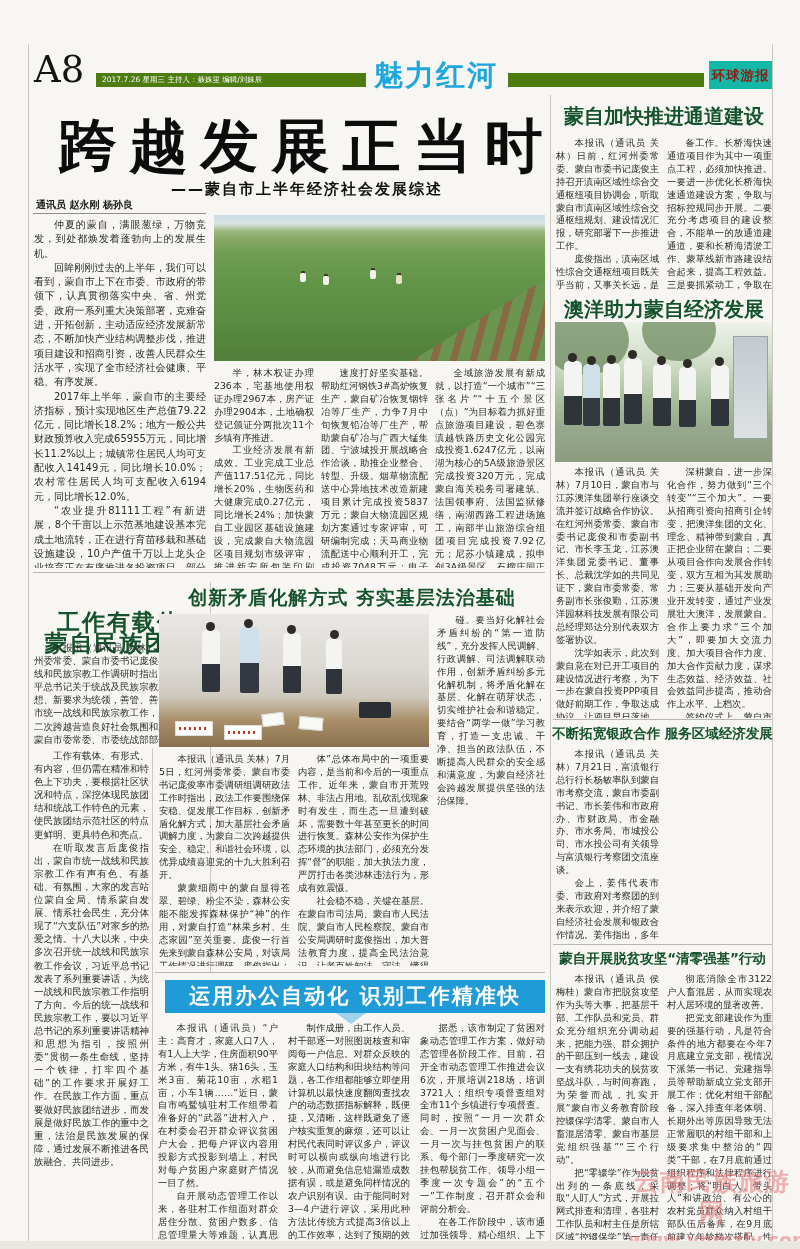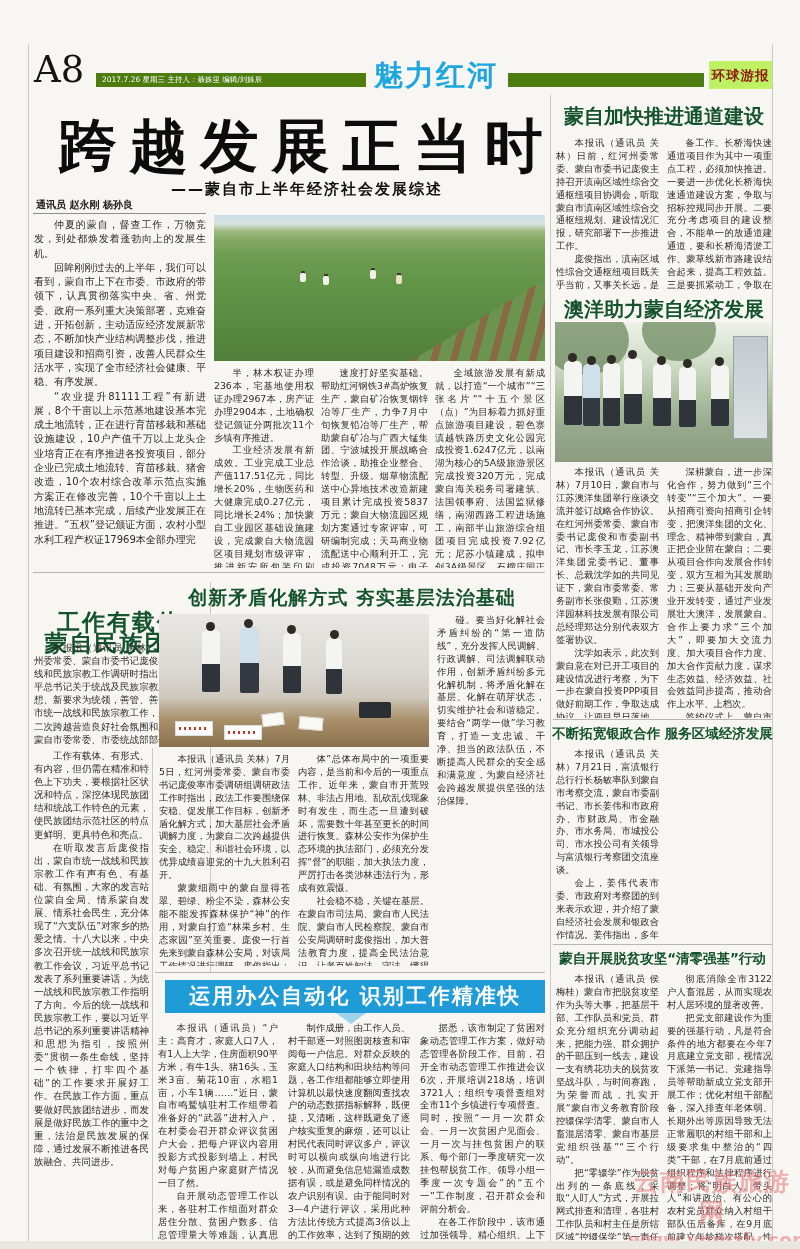--- a/index.html
+++ b/index.html
@@ -6,21 +6,21 @@
   #page{position:relative;width:800px;height:1241px;margin:0 auto;background:#f7f6f2;
         font-family:"DejaVu Sans",sans-serif;color:#262626;overflow:hidden;}
   .hairline-v{position:absolute;width:1px;background:#ccc9c2;}
   .hairline-h{position:absolute;height:1px;background:#b9b6af;}
   
   .pageno{position:absolute;left:34px;top:48px;font-family:"DejaVu Serif",serif;font-size:37px;color:#141414;}
   .cyanbar{position:absolute;height:14px;background:#4d7c0f;}
   .dateline{font-size:7.5px;line-height:14px;color:#fff;padding-left:6px;white-space:nowrap;overflow:hidden;display:block;}
   .section-title{position:absolute;left:370px;top:56px;width:132px;text-align:center;
         font-size:29px;font-weight:900;color:#1ea7de;letter-spacing:2px;}
-  .masthead{position:absolute;left:709px;top:61px;width:63px;height:28px;background:#bef264;
+  .masthead{position:absolute;left:709px;top:61px;width:63px;height:28px;background:#14b8a6;
         color:#8e1d12;font-size:13.5px;font-weight:900;text-align:center;line-height:28px;letter-spacing:1px;}
   
   .lead-head{position:absolute;left:58px;top:108px;width:498px;text-align:center;
         font-size:58px;font-weight:900;letter-spacing:13px;color:#0c0c0c;white-space:nowrap;}
   .lead-sub{position:absolute;left:58px;top:180px;width:498px;text-align:center;
         font-size:15px;font-weight:700;letter-spacing:2px;color:#111;}
   .byline{position:absolute;left:36px;top:198px;font-size:10px;font-weight:700;color:#222;}
   .col{position:absolute;font-size:9.3px;line-height:12.9px;text-align:justify;overflow:hidden;color:#2b2b2b;}
   .col p{margin:0;text-indent:2em;}
   .col-lg{font-size:10px;line-height:14.3px;}
@@ -72,22 +72,23 @@
   <div class="section-title">魅力红河</div>
   <div class="cyanbar" style="left:508px;top:73px;width:196px;"></div>
   <div class="masthead">环球游报</div>
 
   <div class="lead-head">跨越发展正当时</div>
   <div class="lead-sub">——蒙自市上半年经济社会发展综述</div>
   <div class="byline">通讯员 赵永刚 杨孙良</div>
   <div class="hairline-h" style="left:33px;top:213px;width:173px;background:#8f8d88;"></div>
 
   <div class="col col-lg" style="left:34px;top:218px;width:172px;height:350px;">
-      <p>仲夏的蒙自，督查工作，万物竞发，到处都焕发着蓬勃向上的发展生机。</p>
+      <p>仲夏的蒙自，满眼葱绿，万物竞发，到处都焕发着蓬勃向上的发展生机。</p>
       <p>回眸刚刚过去的上半年，我们可以看到，蒙自市上下在市委、市政府的带领下，认真贯彻落实中央、省、州党委、政府一系列重大决策部署，克难奋进，开拓创新，主动适应经济发展新常态，不断加快产业结构调整步伐，推进项目建设和招商引资，改善人民群众生活水平，实现了全市经济社会健康、平稳、有序发展。</p>
+      <p>2017年上半年，蒙自市的主要经济指标，预计实现地区生产总值79.22亿元，同比增长18.2%；地方一般公共财政预算收入完成65955万元，同比增长11.2%以上；城镇常住居民人均可支配收入14149元，同比增长10.0%；农村常住居民人均可支配收入6194元，同比增长12.0%。</p>
       <p>“农业提升81111工程”有新进展，8个千亩以上示范基地建设基本完成土地流转，正在进行育苗移栽和基础设施建设，10户产值千万以上龙头企业培育正在有序推进各投资项目，部分企业已完成土地流转、育苗移栽、猪舍改造，10个农村综合改革示范点实施方案正在修改完善，10个千亩以上土地流转已基本完成，后续产业发展正在推进。“五权”登记颁证方面，农村小型水利工程产权证17969本全部办理完</p>
     </div>
 
   <div class="photo" style="left:214px;top:215px;width:331px;height:146px;">
     <div class="lead-photo-bg"></div>
     <div class="soil"></div>
     <div class="spk" style="left:26%;top:40%;"></div>
     <div class="spk" style="left:33%;top:42%;"></div>
     <div class="spk" style="left:47%;top:38%;"></div>
     <div class="spk" style="left:55%;top:41%;background:#e8e2c9;"></div>

